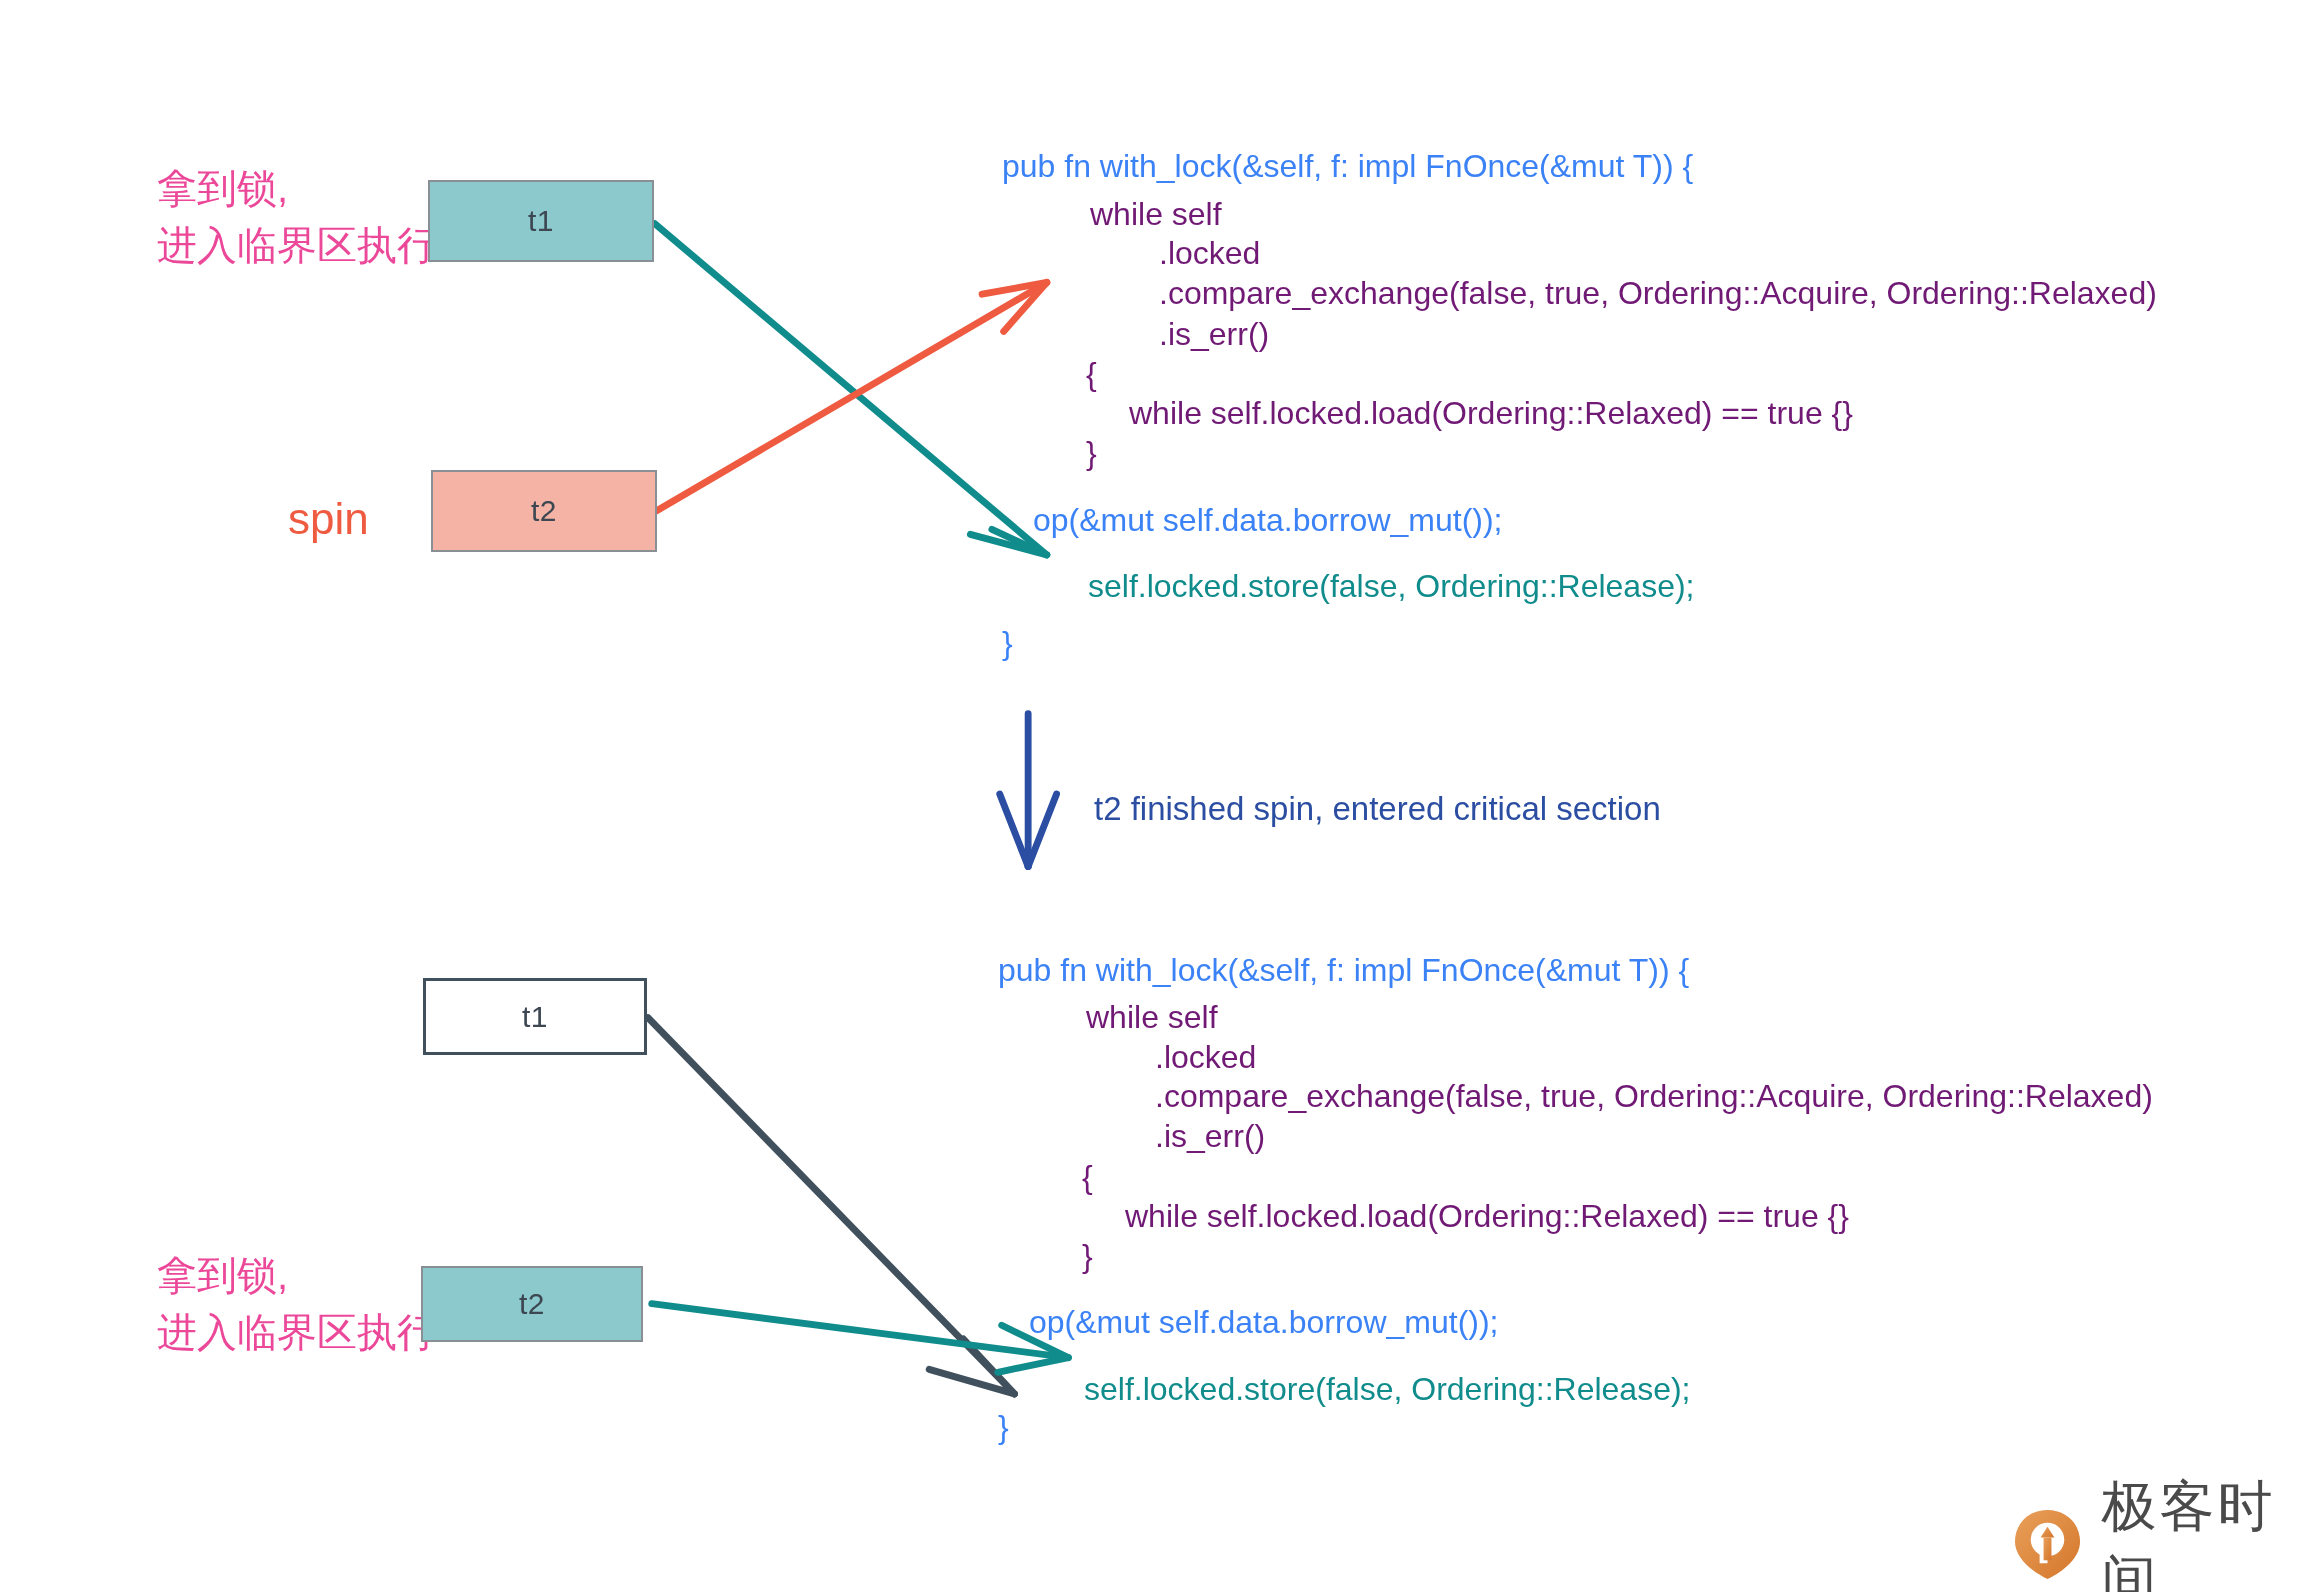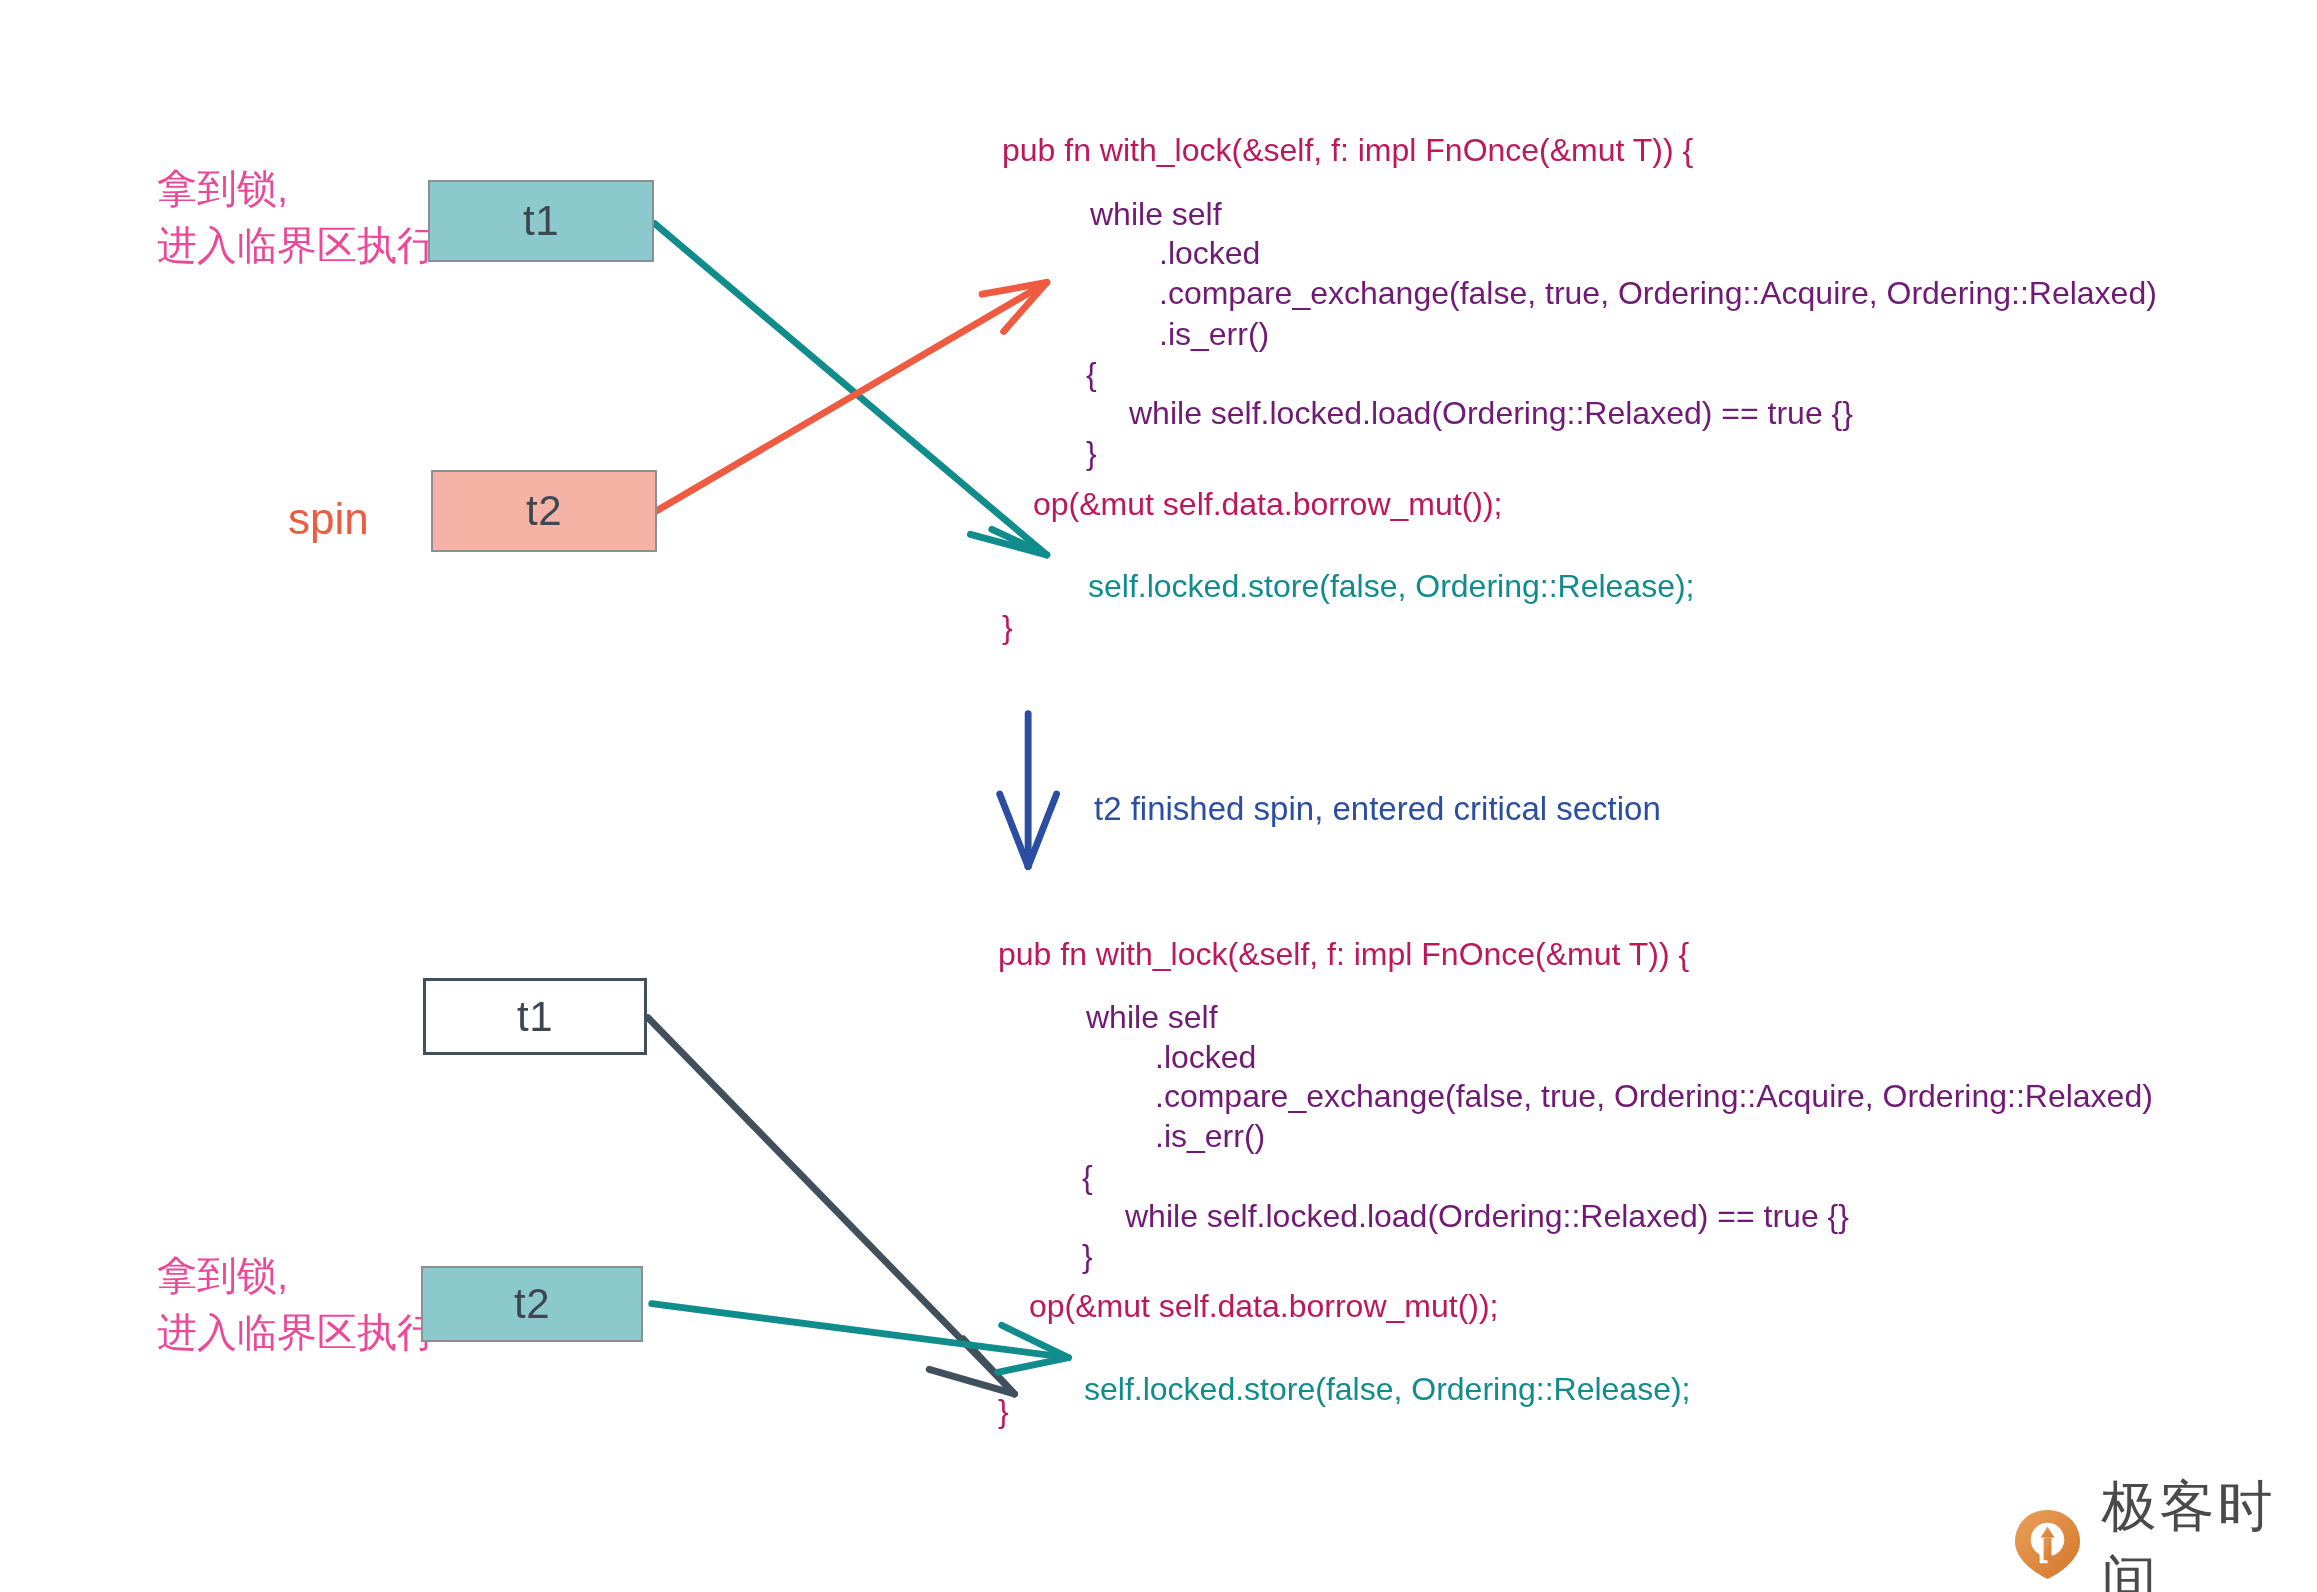--- a/index.html
+++ b/index.html
@@ -24,21 +24,21 @@
     height: 1593px;
     pointer-events: none;
   }
   .thread-box {
     position: absolute;
     box-sizing: border-box;
     border: 2.9px solid #8a8f96;
     display: flex;
     align-items: center;
     justify-content: center;
-    font-size: 42px;
+    font-size: 30px;
     color: #3d4752;
     letter-spacing: 0.5px;
   }
   .thread-box.filled-teal {
     background: #8cc9cd;
   }
   .thread-box.filled-salmon {
     background: #f5b3a5;
   }
   .thread-box.plain {
@@ -56,21 +56,21 @@
   .spin-label {
     position: absolute;
     color: #ef5b41;
     font-size: 44px;
   }
   .code-line {
     position: absolute;
     white-space: pre;
     font-size: 32px;
   }
-  .c-dark { color: #be185d; }
+  .c-dark { color: #3b82f6; margin-top: 16px; }
   .c-red  { color: #701a75; }
   .c-teal { color: #108c8c; }
   .note-line {
     position: absolute;
     color: #2b4ea2;
     font-size: 33px;
     white-space: pre;
   }
   #logo {
     position: absolute;

